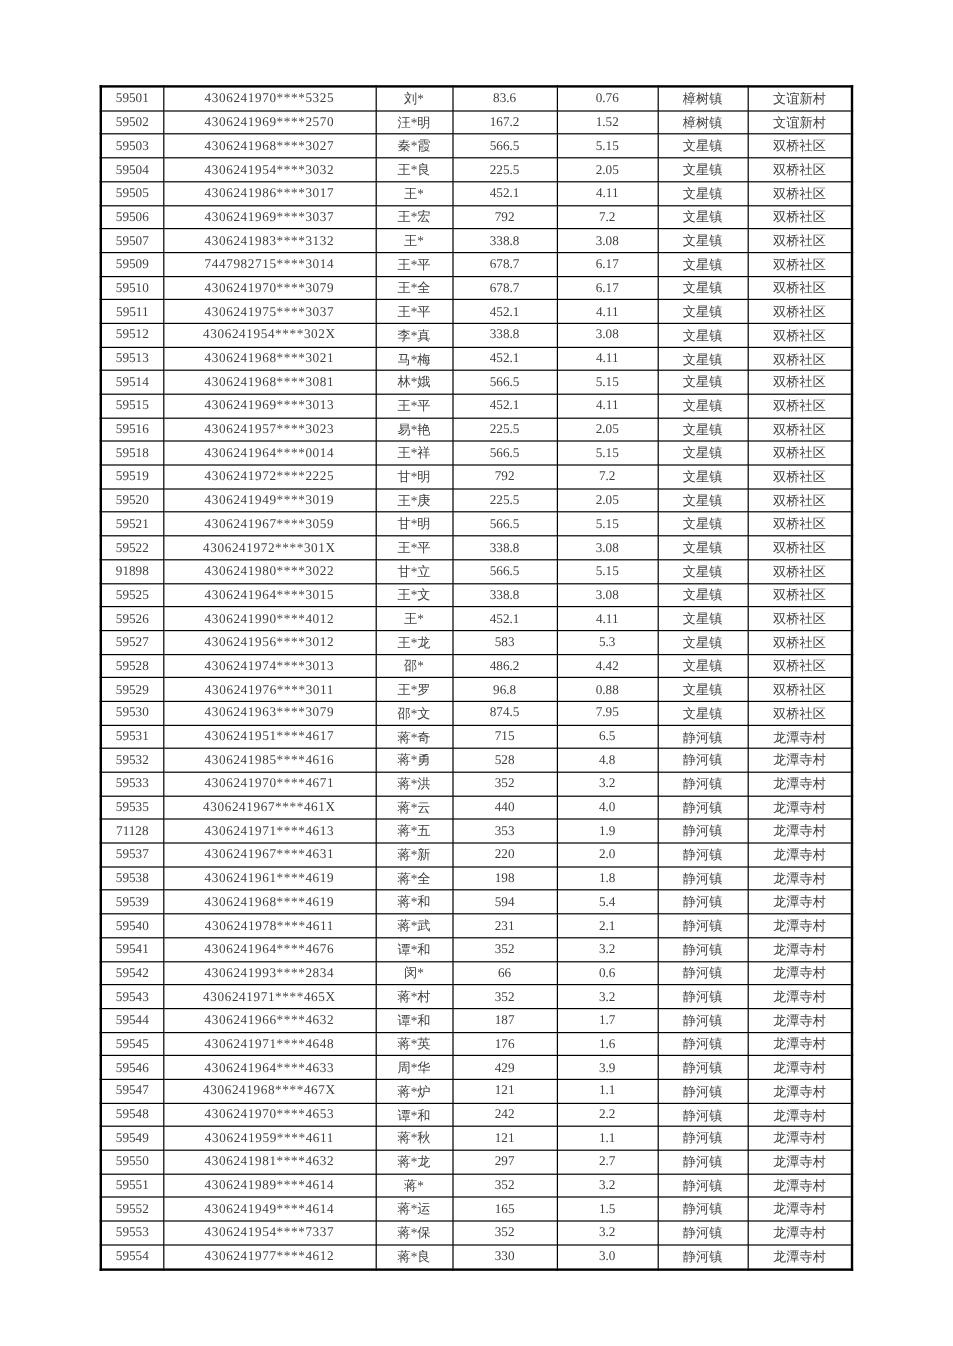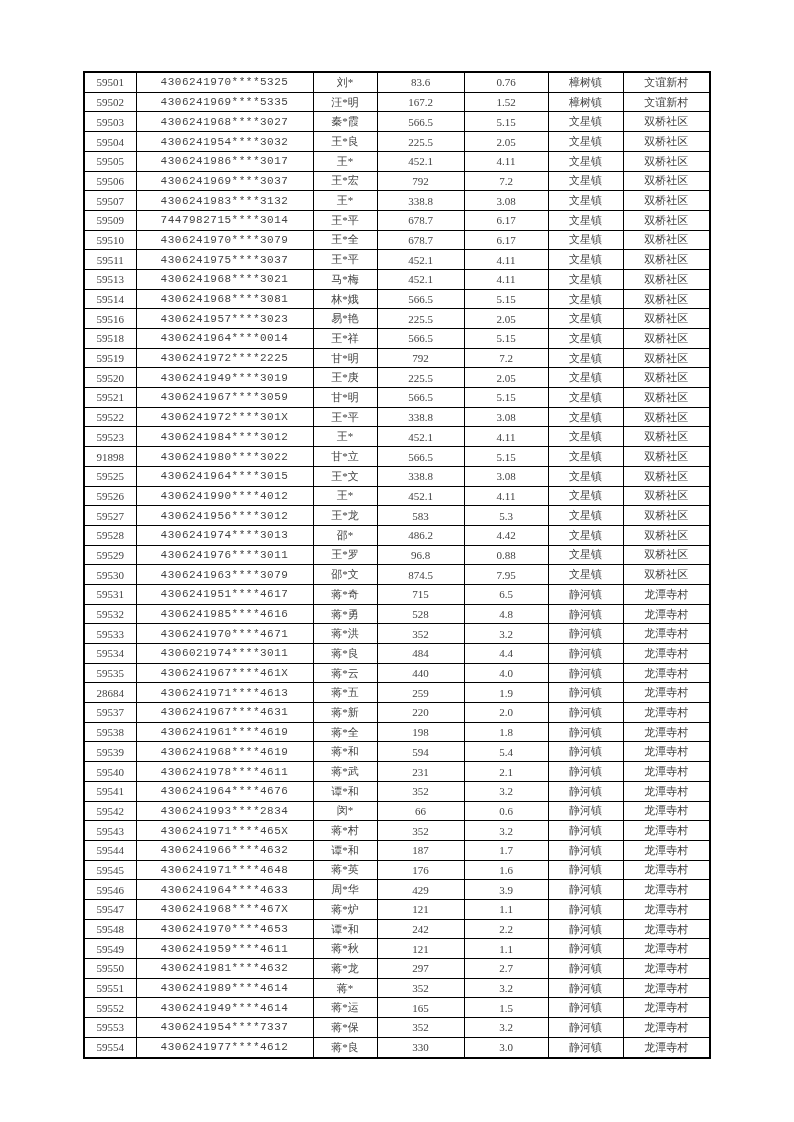--- a/index.html
+++ b/index.html
@@ -30,21 +30,20 @@
   .data-table td {
     border: 1.5px solid #000000;
     text-align: center;
     vertical-align: middle;
     padding: 0 2px;
     white-space: nowrap;
     overflow: hidden;
   }
   .data-table td.col-id {
     letter-spacing: 0.5px;
-    font-family: Liberation Mono, monospace;
   }
 </style>
 </head>
 <body>
 
 <div class="page">
   <table class="data-table">
     <colgroup>
       <col style="width:52px">
       <col style="width:177px">
@@ -59,21 +58,21 @@
           <td class="col-row-number">59501</td>
           <td class="col-id">4306241970****5325</td>
           <td class="col-person-name">刘*</td>
           <td class="col-amount">83.6</td>
           <td class="col-rate">0.76</td>
           <td class="col-town">樟树镇</td>
           <td class="col-village">文谊新村</td>
         </tr>
         <tr>
           <td class="col-row-number">59502</td>
-          <td class="col-id">4306241969****5335</td>
+          <td class="col-id">4306241969****2570</td>
           <td class="col-person-name">汪*明</td>
           <td class="col-amount">167.2</td>
           <td class="col-rate">1.52</td>
           <td class="col-town">樟树镇</td>
           <td class="col-village">文谊新村</td>
         </tr>
         <tr>
           <td class="col-row-number">59503</td>
           <td class="col-id">4306241968****3027</td>
           <td class="col-person-name">秦*霞</td>
@@ -139,38 +138,56 @@
         <tr>
           <td class="col-row-number">59511</td>
           <td class="col-id">4306241975****3037</td>
           <td class="col-person-name">王*平</td>
           <td class="col-amount">452.1</td>
           <td class="col-rate">4.11</td>
           <td class="col-town">文星镇</td>
           <td class="col-village">双桥社区</td>
         </tr>
         <tr>
+          <td class="col-row-number">59512</td>
+          <td class="col-id">4306241954****302X</td>
+          <td class="col-person-name">李*真</td>
+          <td class="col-amount">338.8</td>
+          <td class="col-rate">3.08</td>
+          <td class="col-town">文星镇</td>
+          <td class="col-village">双桥社区</td>
+        </tr>
+        <tr>
           <td class="col-row-number">59513</td>
           <td class="col-id">4306241968****3021</td>
           <td class="col-person-name">马*梅</td>
           <td class="col-amount">452.1</td>
           <td class="col-rate">4.11</td>
           <td class="col-town">文星镇</td>
           <td class="col-village">双桥社区</td>
         </tr>
         <tr>
           <td class="col-row-number">59514</td>
           <td class="col-id">4306241968****3081</td>
           <td class="col-person-name">林*娥</td>
           <td class="col-amount">566.5</td>
           <td class="col-rate">5.15</td>
           <td class="col-town">文星镇</td>
           <td class="col-village">双桥社区</td>
         </tr>
         <tr>
+          <td class="col-row-number">59515</td>
+          <td class="col-id">4306241969****3013</td>
+          <td class="col-person-name">王*平</td>
+          <td class="col-amount">452.1</td>
+          <td class="col-rate">4.11</td>
+          <td class="col-town">文星镇</td>
+          <td class="col-village">双桥社区</td>
+        </tr>
+        <tr>
           <td class="col-row-number">59516</td>
           <td class="col-id">4306241957****3023</td>
           <td class="col-person-name">易*艳</td>
           <td class="col-amount">225.5</td>
           <td class="col-rate">2.05</td>
           <td class="col-town">文星镇</td>
           <td class="col-village">双桥社区</td>
         </tr>
         <tr>
           <td class="col-row-number">59518</td>
@@ -211,29 +228,20 @@
         <tr>
           <td class="col-row-number">59522</td>
           <td class="col-id">4306241972****301X</td>
           <td class="col-person-name">王*平</td>
           <td class="col-amount">338.8</td>
           <td class="col-rate">3.08</td>
           <td class="col-town">文星镇</td>
           <td class="col-village">双桥社区</td>
         </tr>
         <tr>
-          <td class="col-row-number">59523</td>
-          <td class="col-id">4306241984****3012</td>
-          <td class="col-person-name">王*</td>
-          <td class="col-amount">452.1</td>
-          <td class="col-rate">4.11</td>
-          <td class="col-town">文星镇</td>
-          <td class="col-village">双桥社区</td>
-        </tr>
-        <tr>
           <td class="col-row-number">91898</td>
           <td class="col-id">4306241980****3022</td>
           <td class="col-person-name">甘*立</td>
           <td class="col-amount">566.5</td>
           <td class="col-rate">5.15</td>
           <td class="col-town">文星镇</td>
           <td class="col-village">双桥社区</td>
         </tr>
         <tr>
           <td class="col-row-number">59525</td>
@@ -310,42 +318,33 @@
         <tr>
           <td class="col-row-number">59533</td>
           <td class="col-id">4306241970****4671</td>
           <td class="col-person-name">蒋*洪</td>
           <td class="col-amount">352</td>
           <td class="col-rate">3.2</td>
           <td class="col-town">静河镇</td>
           <td class="col-village">龙潭寺村</td>
         </tr>
         <tr>
-          <td class="col-row-number">59534</td>
-          <td class="col-id">4306021974****3011</td>
-          <td class="col-person-name">蒋*良</td>
-          <td class="col-amount">484</td>
-          <td class="col-rate">4.4</td>
-          <td class="col-town">静河镇</td>
-          <td class="col-village">龙潭寺村</td>
-        </tr>
-        <tr>
           <td class="col-row-number">59535</td>
           <td class="col-id">4306241967****461X</td>
           <td class="col-person-name">蒋*云</td>
           <td class="col-amount">440</td>
           <td class="col-rate">4.0</td>
           <td class="col-town">静河镇</td>
           <td class="col-village">龙潭寺村</td>
         </tr>
         <tr>
-          <td class="col-row-number">28684</td>
+          <td class="col-row-number">71128</td>
           <td class="col-id">4306241971****4613</td>
           <td class="col-person-name">蒋*五</td>
-          <td class="col-amount">259</td>
+          <td class="col-amount">353</td>
           <td class="col-rate">1.9</td>
           <td class="col-town">静河镇</td>
           <td class="col-village">龙潭寺村</td>
         </tr>
         <tr>
           <td class="col-row-number">59537</td>
           <td class="col-id">4306241967****4631</td>
           <td class="col-person-name">蒋*新</td>
           <td class="col-amount">220</td>
           <td class="col-rate">2.0</td>

